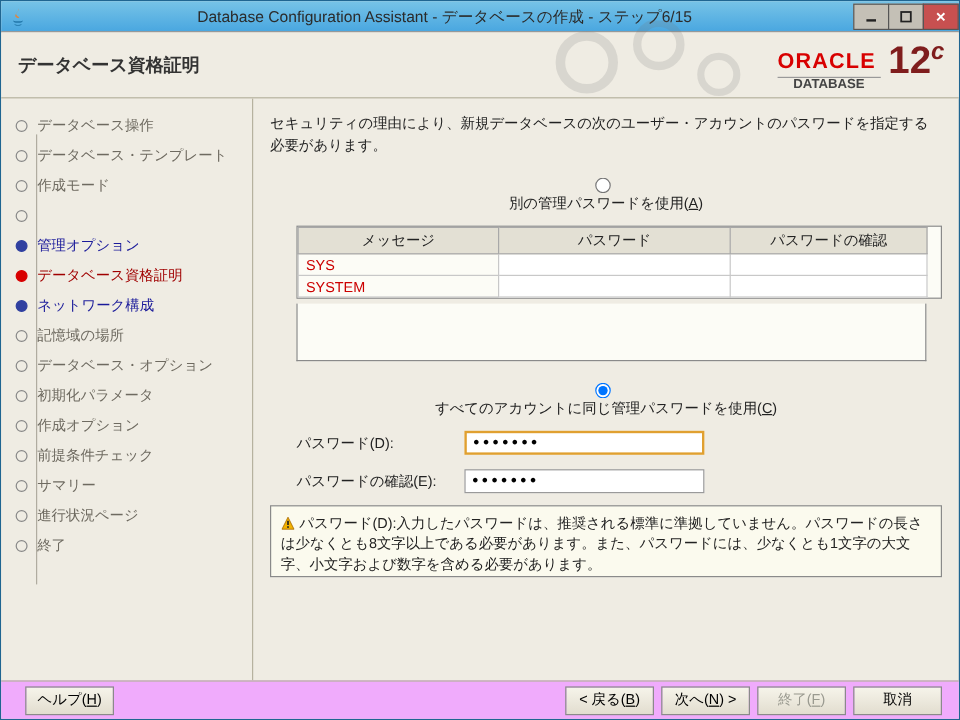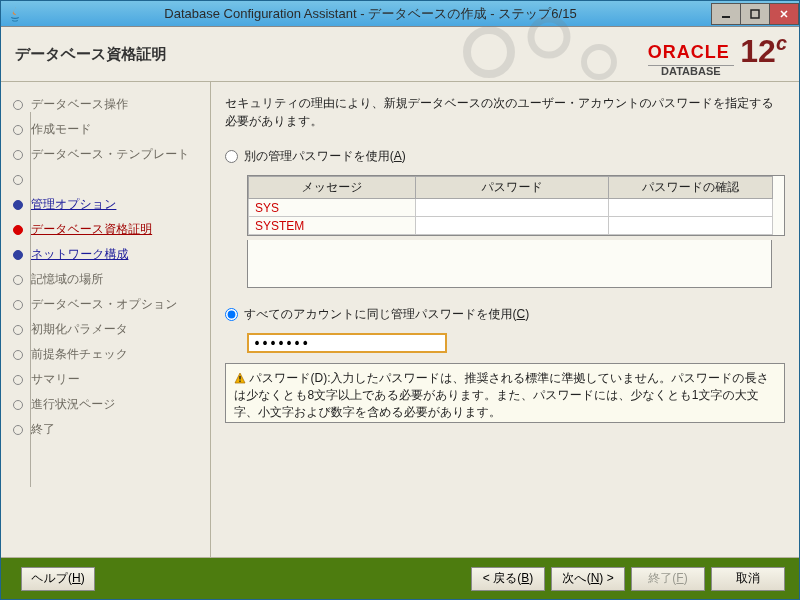--- a/index.html
+++ b/index.html
@@ -18,44 +18,44 @@
 .logo-12c { font-family: Arial, sans-serif; font-weight: bold; color: #7f1d1d; font-size: 32px; display: inline-block; margin-left: 6px; vertical-align: -4px; }
 .logo-12c sup { font-size: 20px; font-style: italic; }
 .logo-db { font-family: Arial, sans-serif; font-weight: bold; color: #444; font-size: 11px; display: block; border-top: 1px solid #999; width: 86px; text-align: center; margin-top: -2px; }
 .gear-bg { position: absolute; right: 140px; top: -10px; opacity: 0.18; pointer-events: none; }
 .body-area { flex: 1; display: flex; min-height: 0; }
 .sidebar { width: 210px; border-right: 1px solid #b6b29f; padding: 10px 0 0 12px; background: #efece3; }
 .nav-item { display: flex; align-items: center; font-size: 12px; height: 25px; color: #6e6a60; position: relative; }
 .nav-item .bullet { width: 10px; height: 10px; border-radius: 50%; border: 1px solid #888; margin-right: 8px; background: #efece3; position: relative; z-index: 2; }
 .nav-item.link .bullet { background: #3040a0; border-color: #3040a0; }
 .nav-item.current .bullet { background: #d80000; border-color: #d80000; }
-.nav-item.link span.lbl, .nav-item.current span.lbl { text-decoration: underline; cursor: pointer; }
+.nav-item.link span.lbl, .nav-item.current span.lbl { cursor: pointer; }
 .nav-item.link span.lbl { color: #1a1a9a; }
 .nav-item.current span.lbl { color: #a00000; }
 .sidebar .line { position: absolute; left: 17px; top: 20px; width: 1px; height: 375px; background: #b0aca0; }
 .sidebar-wrap { position: relative; }
 .content { flex: 1; padding: 12px 14px 8px 14px; font-size: 12px; color: #222; display: flex; flex-direction: column; }
 .intro { line-height: 1.5; margin-bottom: 14px; }
-.radio-row { display: flex; align-items: center; margin: 4px 0; }
+.radio-row { display: flex; align-items: center; margin: 4px 0; flex-direction: column; }
 .radio-row input { margin-right: 6px; }
 .radio-row .u { text-decoration: underline; }
 .pwd-table { margin: 6px 0 4px 22px; border: 1px solid #8a8a8a; background: #fcfcf6; }
 .pwd-table table { border-collapse: collapse; width: 525px; }
 .pwd-table th { background: #e3e0d4; font-weight: normal; font-size: 12px; border: 1px solid #a8a8a8; padding: 2px; }
 .pwd-table td { border: 1px solid #c8c8c8; padding: 1px 6px; height: 18px; font-size: 12px; color: #c00; }
 .pwd-table td.cell-input { background: #fff; }
 .spacer-table { height: 48px; border: 1px solid #8a8a8a; border-top: none; width: 525px; margin-left: 22px; background: #fcfcf6; }
 .form-row { display: flex; align-items: center; margin: 6px 0 6px 22px; }
 .form-row label { width: 140px; }
 .form-row input[type=password] { width: 200px; height: 20px; border: 1px solid #9a9a9a; padding: 0 4px; font-family: monospace; }
 .form-row input.warn { border: 2px solid #e0a030; }
 .msg-label { margin-top: auto; }
 .msg-box { border: 1px solid #8a8a8a; background: #fbfaee; padding: 6px 8px; margin-top: 4px; height: 60px; overflow: hidden; line-height: 1.4; }
 .msg-box .warn-icon { display: inline-block; width: 12px; height: 12px; vertical-align: -2px; }
-.footer { height: 42px; border-top: 1px solid #b6b29f; display: flex; align-items: center; padding: 0 14px; background: #4d7c0f; }
+.footer { height: 32px; border-top: 1px solid #b6b29f; display: flex; align-items: center; padding: 0 14px; background: #f0abfc; }
 .footer .spacer { flex: 1; }
 .btn { height: 24px; background: linear-gradient(#f6f4ea,#e2ddcf); border: 1px solid #8a8a8a; font-size: 12px; padding: 0 8px; margin-left: 6px; min-width: 74px; cursor: pointer; }
 .btn:disabled { color: #9a9a90; cursor: default; }
 .btn .u { text-decoration: underline; }
 </style>
 </head>
 <body>
 
 <div class="window">
   <div class="titlebar">
@@ -106,28 +106,28 @@
   <div class="body-area">
     <div class="sidebar">
       <div class="sidebar-wrap">
         <div class="line"></div>
         <div class="nav-item">
             <span class="bullet"></span>
             <span class="lbl">データベース操作</span>
           </div>
         <div class="nav-item">
             <span class="bullet"></span>
+            <span class="lbl">データベース・テンプレート</span>
+          </div>
+        <div class="nav-item">
+            <span class="bullet"></span>
             <span class="lbl">作成モード</span>
           </div>
         <div class="nav-item">
             <span class="bullet"></span>
-            <span class="lbl">データベース・テンプレート</span>
-          </div>
-        <div class="nav-item">
-            <span class="bullet"></span>
           </div>
         <div class="nav-item link">
             <span class="bullet"></span>
             <span class="lbl">管理オプション</span>
           </div>
         <div class="nav-item current">
             <span class="bullet"></span>
             <span class="lbl">データベース資格証明</span>
           </div>
         <div class="nav-item link">
@@ -138,20 +138,24 @@
             <span class="bullet"></span>
             <span class="lbl">記憶域の場所</span>
           </div>
         <div class="nav-item">
             <span class="bullet"></span>
             <span class="lbl">データベース・オプション</span>
           </div>
         <div class="nav-item">
             <span class="bullet"></span>
             <span class="lbl">初期化パラメータ</span>
+          </div>
+        <div class="nav-item">
+            <span class="bullet"></span>
+            <span class="lbl">作成オプション</span>
           </div>
         <div class="nav-item">
             <span class="bullet"></span>
             <span class="lbl">前提条件チェック</span>
           </div>
         <div class="nav-item">
             <span class="bullet"></span>
             <span class="lbl">サマリー</span>
           </div>
         <div class="nav-item">
@@ -197,21 +201,26 @@
       <div class="spacer-table"></div>
 
       <div style="height:14px"></div>
 
       <div class="radio-row">
         <input type="radio" name="pw" checked="" style="">
         <span><span>すべてのアカウントに同じ管理パスワードを使用(</span><span class="u">C</span><span>)</span></span>
       </div>
 
       <div class="form-row">
+        <label><span>パスワード(</span><span class="u">D</span><span>):</span></label>
         <input type="password" class="warn" value="•••••••" style="">
+      </div>
+      <div class="form-row">
+        <label><span>パスワードの確認(</span><span class="u">E</span><span>):</span></label>
+        <input type="password" value="•••••••" style="">
       </div>
 
       <div class="msg-box">
         <span class="warn-icon">
           <svg width="12" height="12" viewBox="0 0 12 12">
               <path d="M6 1 L11 11 L1 11 Z" fill="#f2b200" stroke="#a86a00" stroke-width="0.7"></path>
               <rect x="5.3" y="4" width="1.4" height="3.5" fill="#222"></rect>
               <rect x="5.3" y="8.5" width="1.4" height="1.4" fill="#222"></rect>
             </svg>
         </span>

